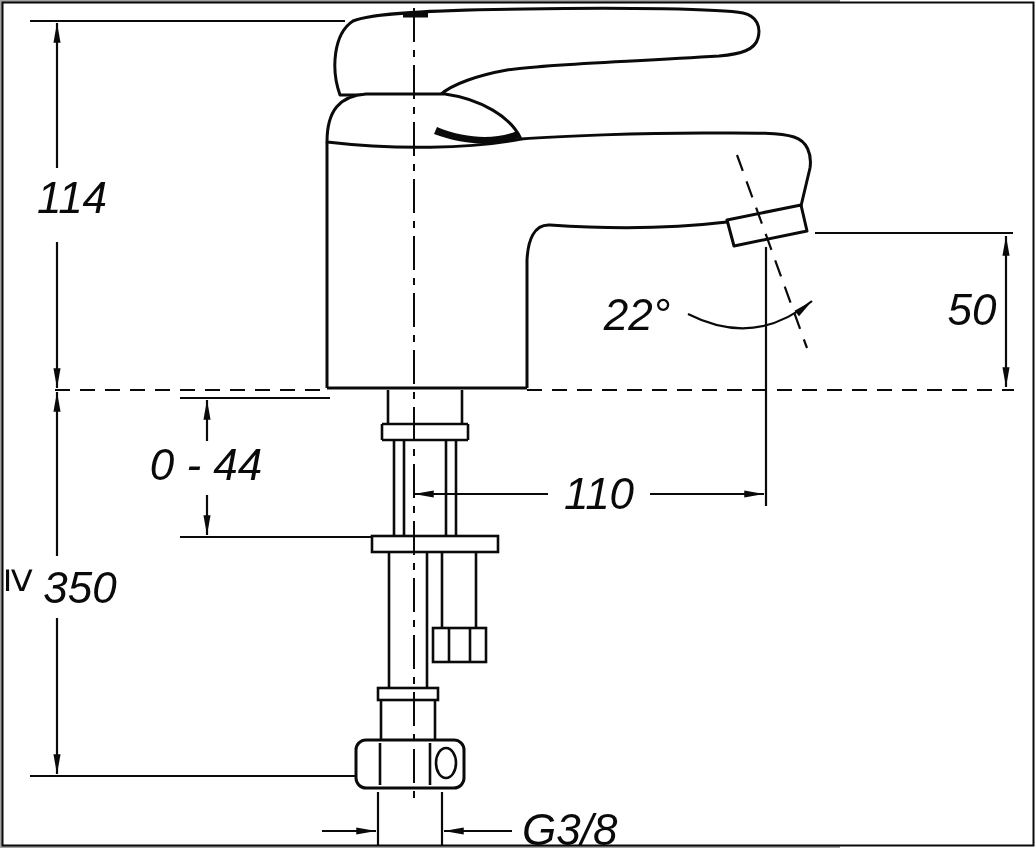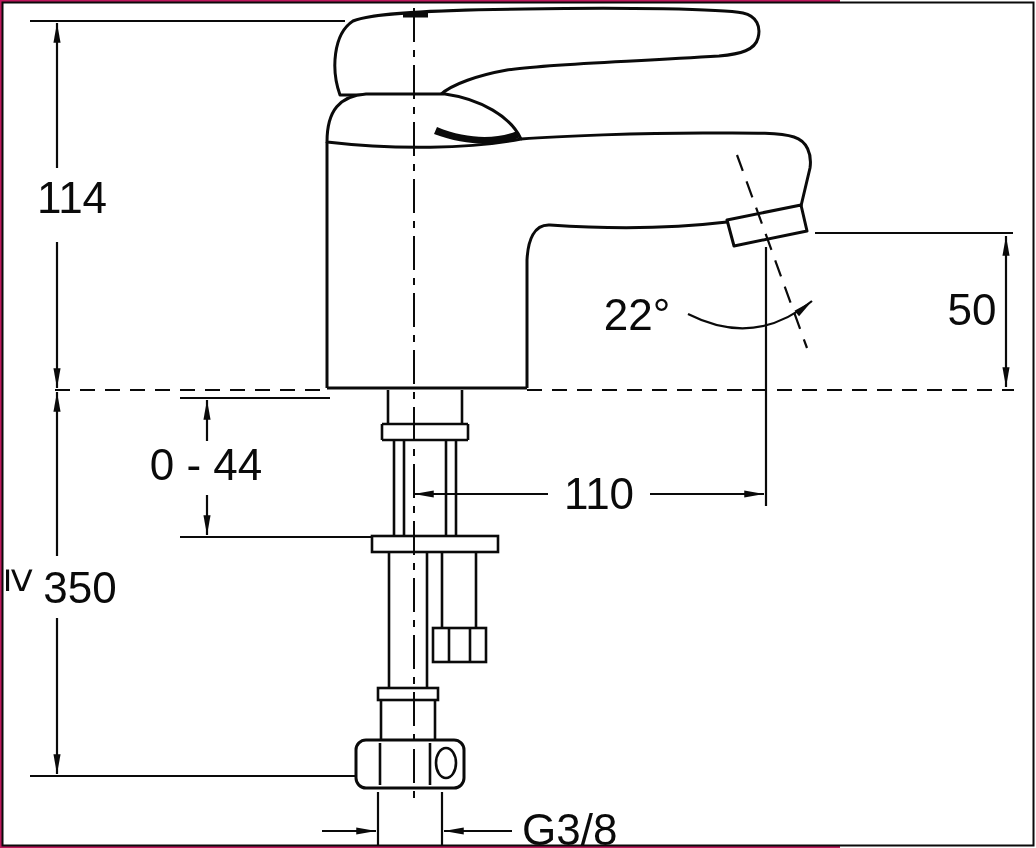--- a/index.html
+++ b/index.html
@@ -1,16 +1,16 @@
 <!DOCTYPE html>
 <html><head>
 <meta charset="utf-8">
 <style>
   html,body{margin:0;padding:0;background:#ffffff;}
-  .stage{width:840px;height:848px;position:relative;background:#be185d;}
+  .stage{width:840px;height:848px;position:relative;background:#a3a3a3;font-style:italic;}
   svg{display:block;}
   text{font-family:"Liberation Sans", sans-serif;font-size:44px;fill:#0a0a0a;font-weight:400;}
 </style>
 </head>
 <body>
 
 <div class="stage">
 <svg viewBox="0 0 1036 848" width="1036" height="848">
   <defs>
     <marker id="arr" viewBox="0 0 20 8" markerWidth="21" markerHeight="9" refX="19.3" refY="4" orient="auto-start-reverse" markerUnits="userSpaceOnUse">

